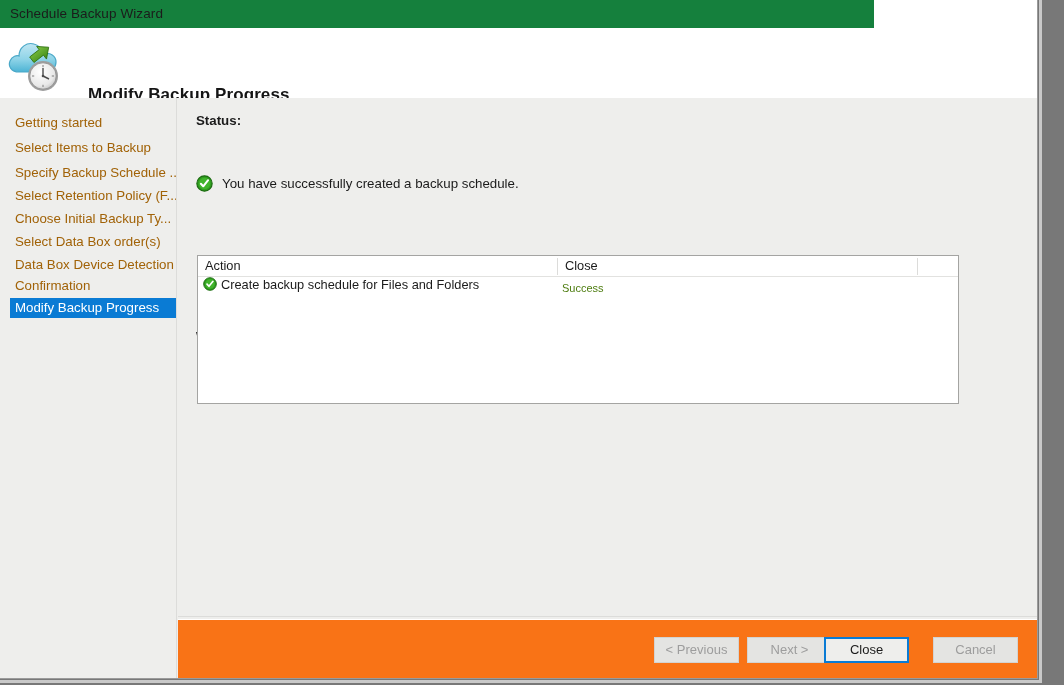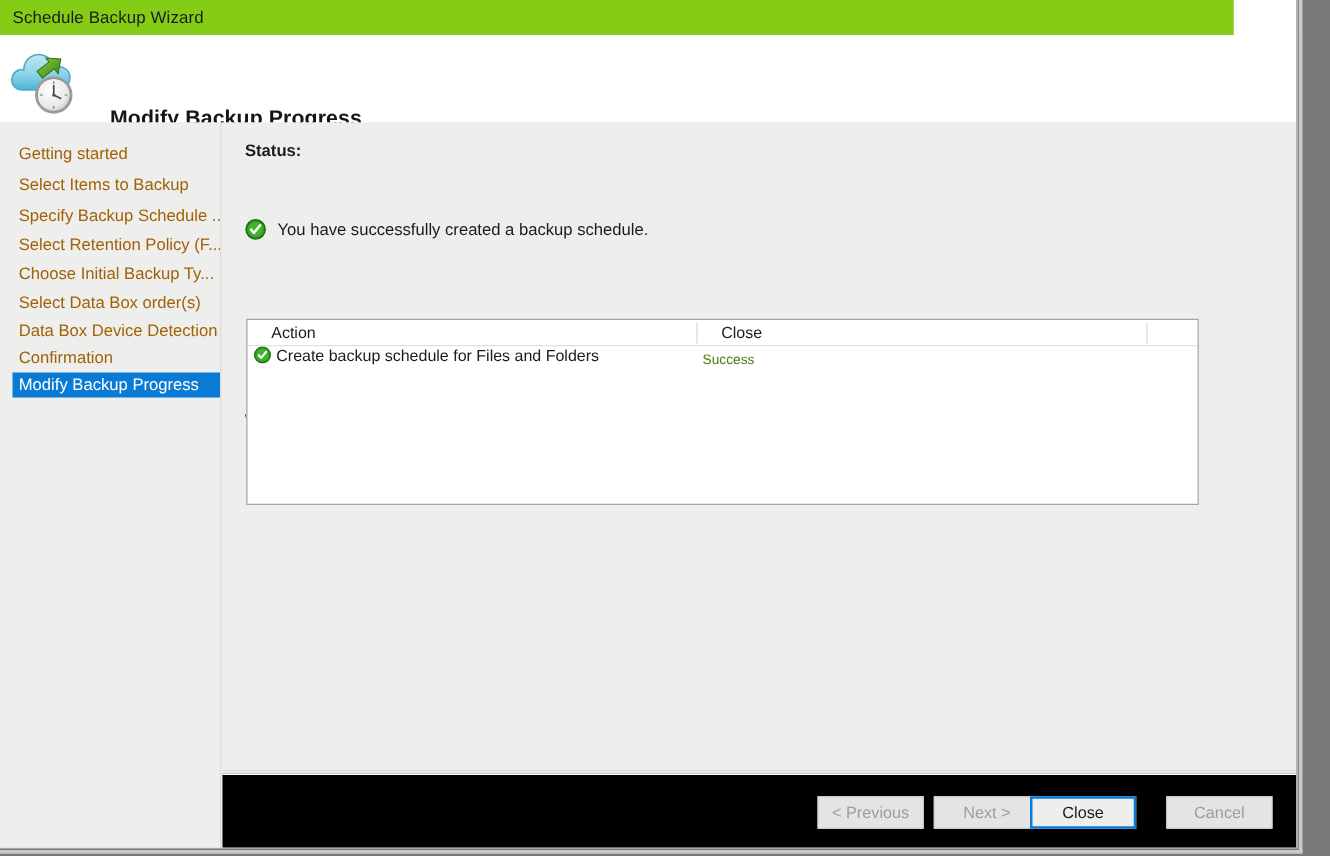--- a/index.html
+++ b/index.html
@@ -43,23 +43,23 @@
     width: 1042px;
     height: 3px;
     background: #c9c9c9;
   }
 
   
   .titlebar {
     position: absolute;
     left: 0;
     top: 0;
-    width: 987px;
+    width: 874px;
     height: 28px;
-    background: #84cc16;
+    background: #15803d;
   }
   .titlebar-text {
     position: absolute;
     left: 10px;
     top: 6px;
     font-size: 13.5px;
     color: #1b1b1b;
     letter-spacing: 0.1px;
   }
 
@@ -189,21 +189,21 @@
     border-bottom: 1px solid #e2e2e0;
     box-sizing: border-box;
   }
   .th {
     position: absolute;
     top: 0;
     height: 20px;
     line-height: 20px;
     font-size: 12.8px;
     color: #1b1b1b;
-    padding-left: 19px;
+    padding-left: 7px;
     box-sizing: border-box;
     white-space: nowrap;
   }
   .col-sep {
     position: absolute;
     top: 2px;
     width: 1px;
     height: 17px;
     background: #dcdcda;
   }
@@ -244,21 +244,21 @@
     white-space: nowrap;
   }
 
   
   .footer {
     position: absolute;
     left: 178px;
     top: 521px;
     width: 859px;
     height: 60px;
-    background: #000000;
+    background: #f97316;
     border-top: 1px solid #ffffff;
     box-sizing: border-box;
   }
   .footer-line {
     position: absolute;
     left: 178px;
     top: 518px;
     width: 859px;
     height: 1px;
     background: #dcdcda;

